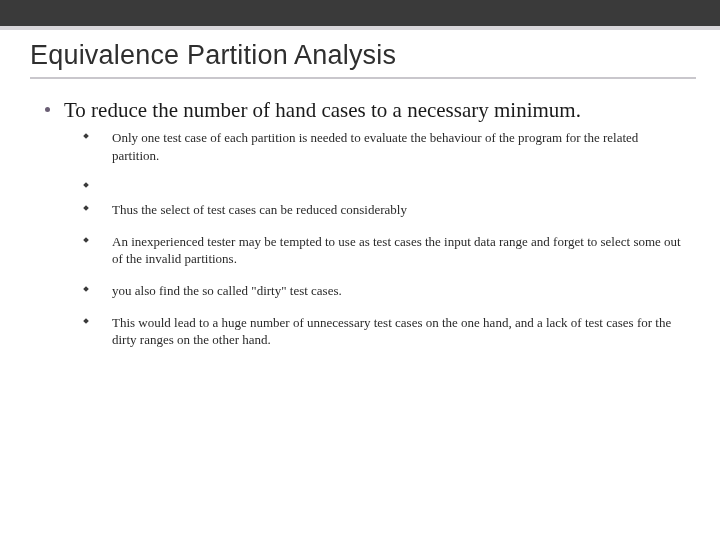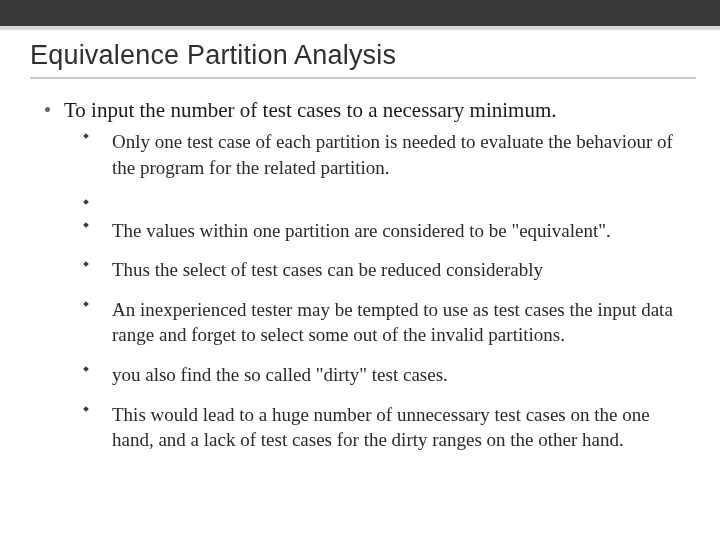--- a/index.html
+++ b/index.html
@@ -72,61 +72,55 @@
     padding-top: 5px;
   }
   .sub-bullet span {
     width: 4px;
     height: 4px;
     background: #3a3a3a;
     display: block;
     transform: rotate(45deg);
   }
   .sub-text {
-    font-size: 19px;
+    font-size: 13px;
     color: #2a2a2a;
     line-height: 1.35;
     padding-right: 10px;
   }
 </style>
 </head>
 <body>
 
 <div class="topbar"></div>
 
 <div class="content">
 
   <h1 class="title">Equivalence Partition Analysis</h1>
 
   <ul class="main-list">
 
     <li class="main-item">
       <div class="main-bullet">
           <span></span>
         </div>
-      <div class="main-text">To input the number of test cases to a necessary minimum.</div>
+      <div class="main-text">To reduce the number of hand cases to a necessary minimum.</div>
     </li>
 
     <ul class="sub-list">
       <li class="sub-item">
         <div class="sub-bullet">
             <span></span>
           </div>
         <div class="sub-text">Only one test case of each partition is needed to evaluate the behaviour of the program for the related partition.</div>
       </li>
       <li class="sub-item">
         <div class="sub-bullet">
             <span></span>
           </div>
-      </li>
-      <li class="sub-item">
-        <div class="sub-bullet">
-            <span></span>
-          </div>
-        <div class="sub-text">The values within one partition are considered to be "equivalent".</div>
       </li>
       <li class="sub-item">
         <div class="sub-bullet">
             <span></span>
           </div>
         <div class="sub-text">Thus the select of test cases can be reduced considerably</div>
       </li>
     </ul>
 
 

